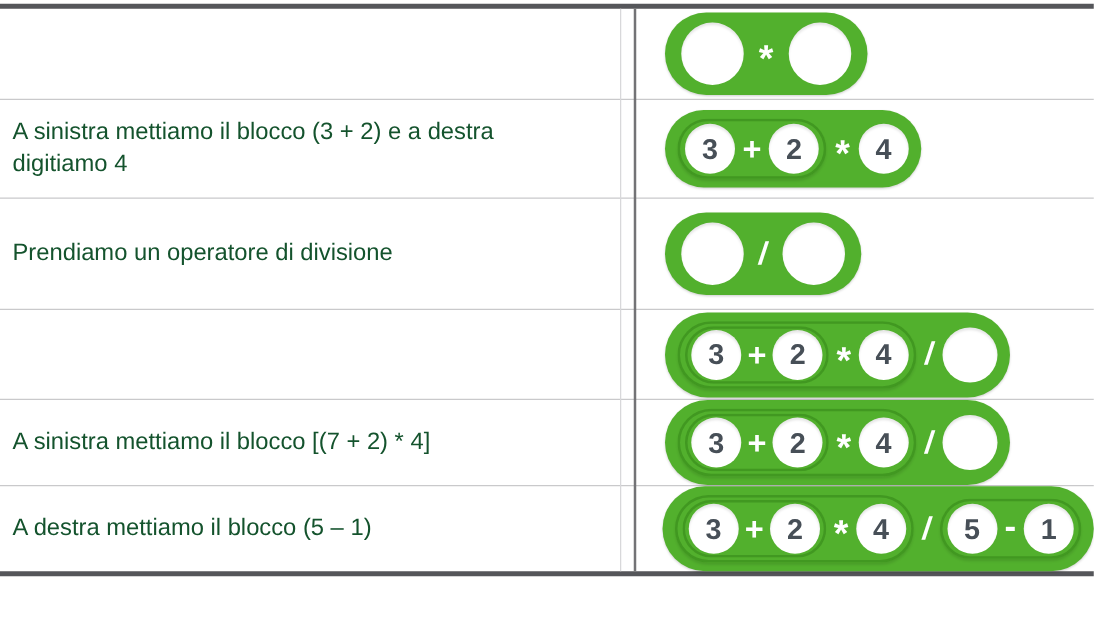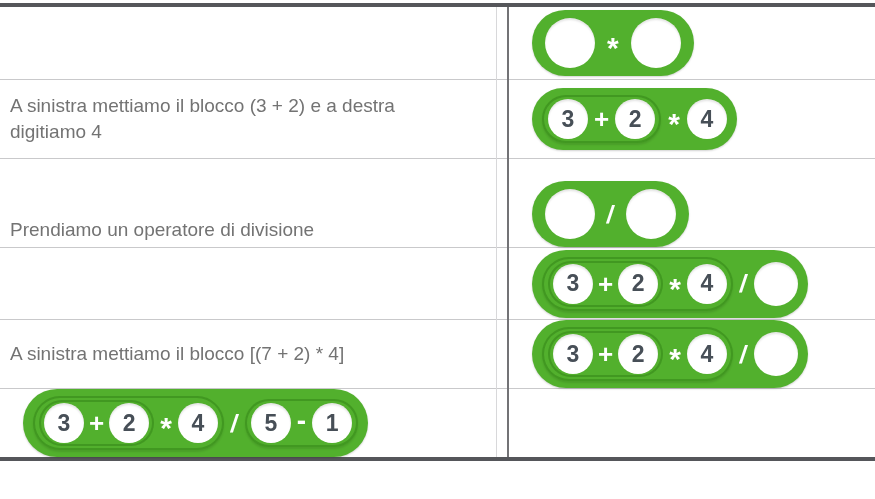--- a/index.html
+++ b/index.html
@@ -10,25 +10,25 @@
 
   .v-line-light{position:absolute;top:0;bottom:0;left:496px;width:1px;background:#d8d8da;z-index:2;}
   .v-line-dark{position:absolute;top:0;bottom:0;left:507px;width:2px;background:#737376;z-index:2;}
 
   .row{display:flex;align-items:stretch;border-bottom:1px solid #c9c9cb;position:relative;}
   .row:last-child{border-bottom:none;}
   .row:nth-child(1){height:80px;}
   .row:nth-child(2){height:91px;}
   .row:nth-child(3){height:72px;}
   .row:nth-child(4){height:78px;}
-  .row:nth-child(5){height:88px;align-items:flex-end;}
+  .row:nth-child(5){height:88px;}
   .row:nth-child(6){height:71px;}
 
   .cell-text{width:509px;box-sizing:border-box;display:flex;align-items:center;
-    padding:4px 46px 4px 10px;font-size:19px;line-height:1.38;color:#737373;}
+    padding:4px 46px 4px 10px;font-size:19px;line-height:1.38;color:#14532d;}
   .cell-block{flex:1;display:flex;align-items:center;padding-left:23px;box-sizing:border-box;}
 
   
   .pill{background:#52b02d;display:inline-flex;align-items:center;border-radius:40px;
     box-shadow:0 1px 2px rgba(0,0,0,0.18);}
   .pill.d0{padding:7px 10px;gap:6px;}
   .pill.d0.big{padding:8px 13px;gap:11px;}
   .pill.d1{padding:4px 6px;gap:5px;box-shadow:inset 0 0 0 2px rgba(25,95,5,0.30),0 2px 2px rgba(0,0,0,0.10);}
   .pill.d2{padding:3px 5px;gap:4px;box-shadow:inset 0 0 0 2px rgba(25,95,5,0.30);}
 
@@ -132,20 +132,23 @@
               <div class="op op-mul">*</div>
               <div class="num">4</div>
             </div>
             <div class="op op-div">/</div>
             <div class="slot"></div>
           </div></div>
     </div>
   </div>
 
   <div class="row">
+    <div class="cell-text">
+      <span>A destra mettiamo il blocco (5 – 1)</span>
+    </div>
     <div class="cell-block">
       <div class="block-mount"><div class="pill d0">
             <div class="pill d1">
               <div class="pill d2">
                 <div class="num">3</div>
                 <div class="op op-add">+</div>
                 <div class="num">2</div>
               </div>
               <div class="op op-mul">*</div>
               <div class="num">4</div>

